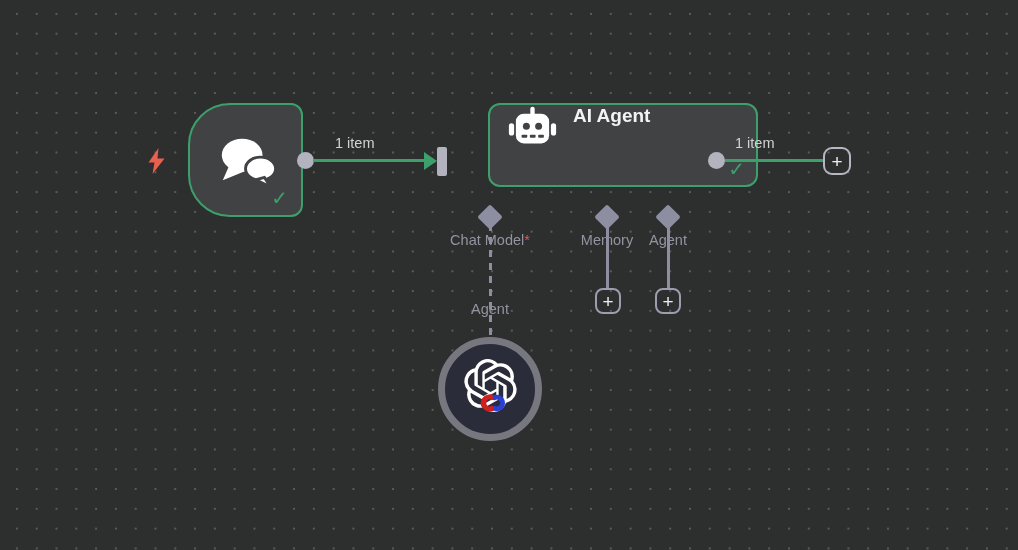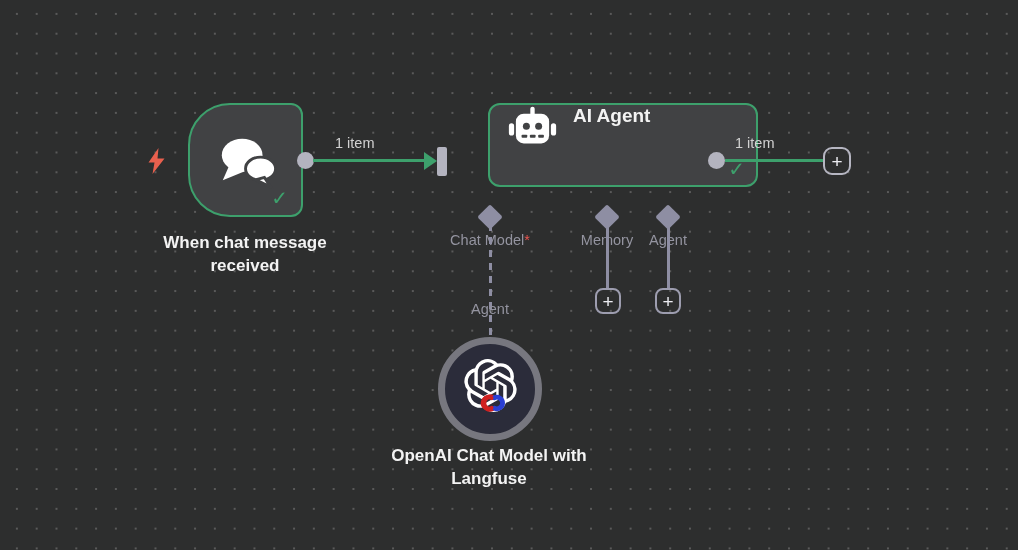--- a/index.html
+++ b/index.html
@@ -58,21 +58,20 @@
       <path d="M14 34 L7 50 L31 40 Z" fill="#ffffff"></path>
       <g stroke="#414244" stroke-width="3" fill="#ffffff">
         <ellipse cx="46" cy="38" rx="15.5" ry="12"></ellipse>
         <path d="M50 47 L56.5 57 L41 49.5 Z"></path>
       </g>
     </svg>
     <span class="check" style="right:13px;bottom:7px">✓</span>
   </div>
   <div class="port-circle" style="left:297px;top:152px"></div>
 
-  <div class="node-title trigger-title">When chat message received</div>
 
   <div class="wire" style="left:313px;top:159px;width:113px"></div>
   <div class="wire-arrow" style="left:424px;top:152px"></div>
   <div class="wire-label" style="left:335px;top:135px">1 item</div>
   <div class="port-bar" style="left:437px;top:147px"></div>
 
   <div class="node node-agent">
     <svg style="margin-left:18px" width="49" height="47" viewBox="0 0 56 50">
       <rect x="25.5" y="0" width="5" height="11" rx="2.5" fill="#ffffff"></rect>
       <rect x="9" y="8" width="38" height="34" rx="9" fill="#ffffff"></rect>
@@ -116,15 +115,14 @@
     <svg class="abs" style="left:19px;top:15px" width="53" height="53" viewBox="0 0 24 24">
       <path fill="#ffffff" d="M22.2819 9.8211a5.9847 5.9847 0 0 0-.5157-4.9108 6.0462 6.0462 0 0 0-6.5098-2.9A6.0651 6.0651 0 0 0 4.9807 4.1818a5.9847 5.9847 0 0 0-3.9977 2.9 6.0462 6.0462 0 0 0 .7427 7.0966 5.98 5.98 0 0 0 .511 4.9107 6.051 6.051 0 0 0 6.5146 2.9001A5.9847 5.9847 0 0 0 13.2599 24a6.0557 6.0557 0 0 0 5.7718-4.2058 5.9894 5.9894 0 0 0 3.9977-2.9001 6.0557 6.0557 0 0 0-.7475-7.0729zm-9.022 12.6081a4.4755 4.4755 0 0 1-2.8764-1.0408l.1419-.0804 4.7783-2.7582a.7948.7948 0 0 0 .3927-.6813v-6.7369l2.02 1.1686a.071.071 0 0 1 .038.0615v5.5826a4.504 4.504 0 0 1-4.4945 4.4849zm-9.6607-4.1254a4.4708 4.4708 0 0 1-.5346-3.0137l.142.0852 4.783 2.7582a.7712.7712 0 0 0 .7806 0l5.8428-3.3685v2.3324a.0804.0804 0 0 1-.0332.0615L9.74 19.9502a4.4992 4.4992 0 0 1-6.1408-1.6464zM2.3408 7.8956a4.485 4.485 0 0 1 2.3655-1.9728V11.6a.7664.7664 0 0 0 .3879.6765l5.8144 3.3543-2.0201 1.1685a.0757.0757 0 0 1-.071 0l-4.8303-2.7865A4.504 4.504 0 0 1 2.3408 7.8956zm16.5963 3.8558L13.1038 8.364 15.1192 7.2a.0757.0757 0 0 1 .071 0l4.8303 2.7913a4.4944 4.4944 0 0 1-.6765 8.1042v-5.6772a.79.79 0 0 0-.407-.667zm2.0107-3.0231l-.142-.0852-4.7735-2.7818a.7759.7759 0 0 0-.7854 0L9.409 9.2297V6.8974a.0662.0662 0 0 1 .0284-.0615l4.8303-2.7866a4.4992 4.4992 0 0 1 6.6802 4.66zM8.3065 12.863l-2.02-1.1638a.0804.0804 0 0 1-.038-.0567V6.0742a4.4992 4.4992 0 0 1 7.3757-3.4537l-.142.0805L8.704 5.459a.7948.7948 0 0 0-.3927.6813zm1.0976-2.3654l2.602-1.4998 2.6069 1.4998v2.9994l-2.5974 1.4997-2.6067-1.4997Z"></path>
     </svg>
     <svg class="abs" style="left:34px;top:49px" width="29" height="20" viewBox="0 0 30 20">
       <path d="M14 4 A6.5 6.5 0 1 0 14 16" stroke="#cf2020" stroke-width="5" fill="none" stroke-linecap="round"></path>
       <path d="M16 4.5 A6 6 0 1 1 16 15.5" stroke="#2b3fd4" stroke-width="5" fill="none" stroke-linecap="round"></path>
       <path d="M13 5 A6 6 0 1 0 13 15" stroke="#cf2020" stroke-width="4" fill="none" stroke-linecap="round"></path>
     </svg>
   </div>
 
-  <div class="node-title model-title">OpenAI Chat Model with Langfuse</div>
 
 </div>
 
 </body></html>

